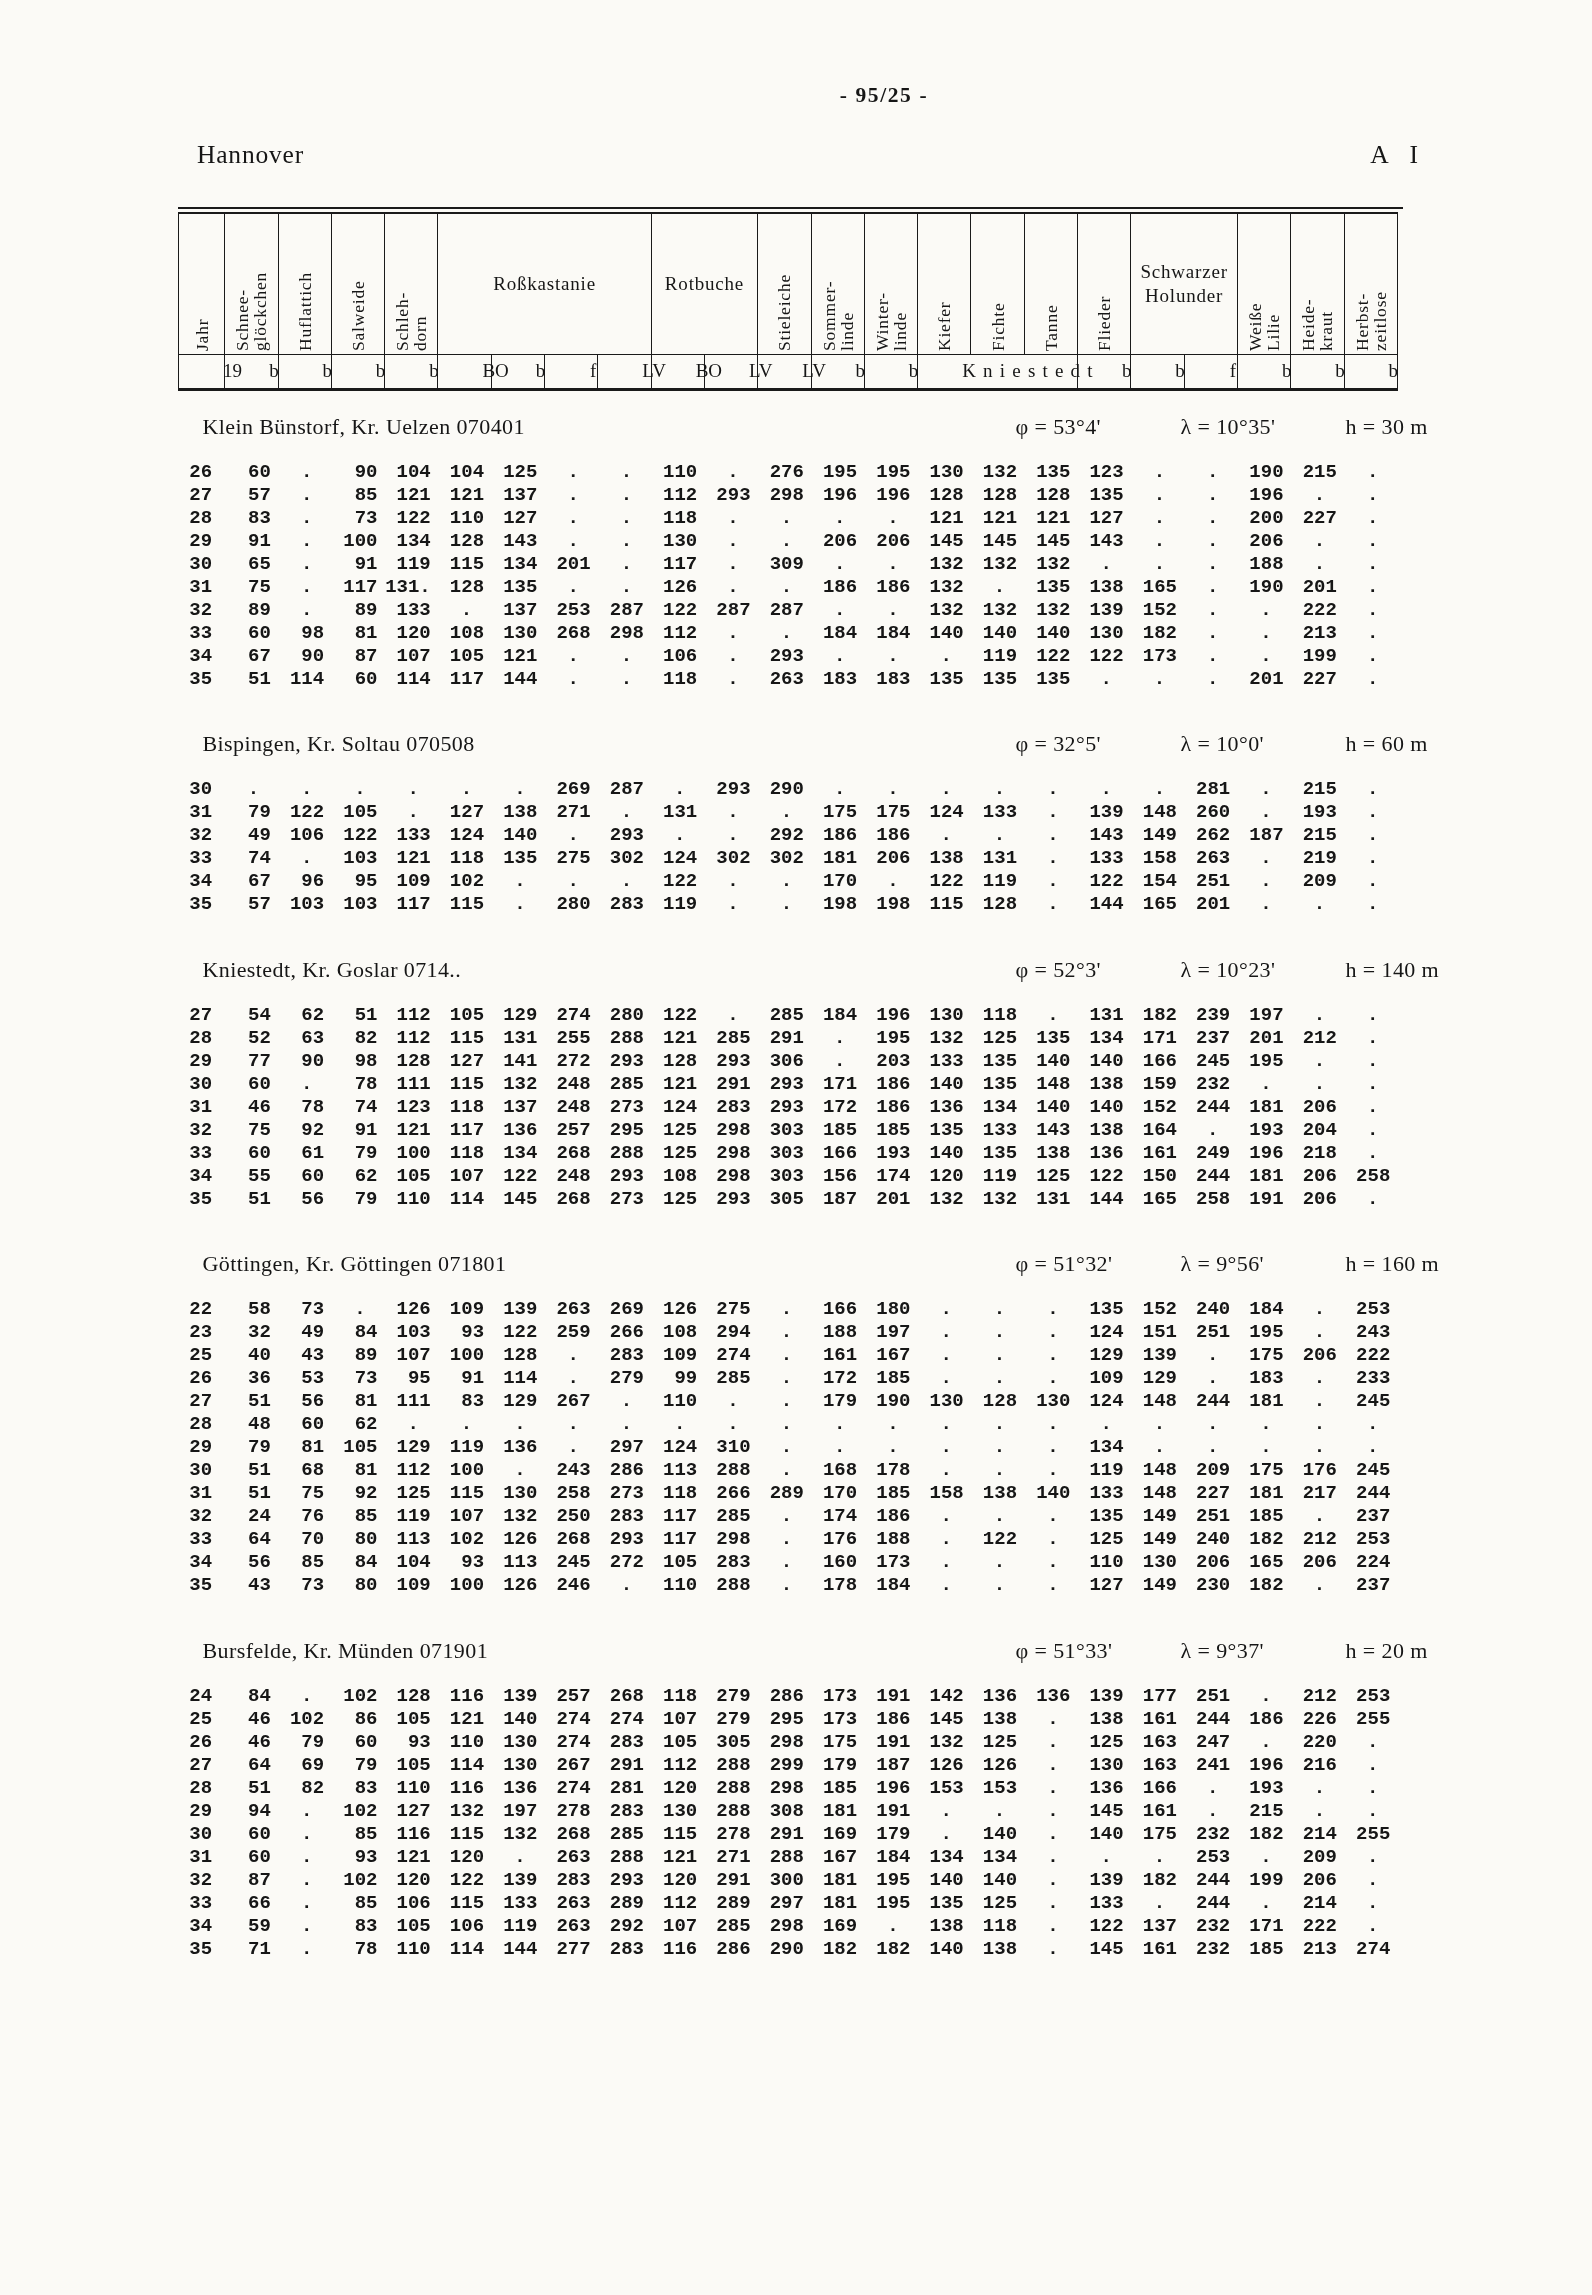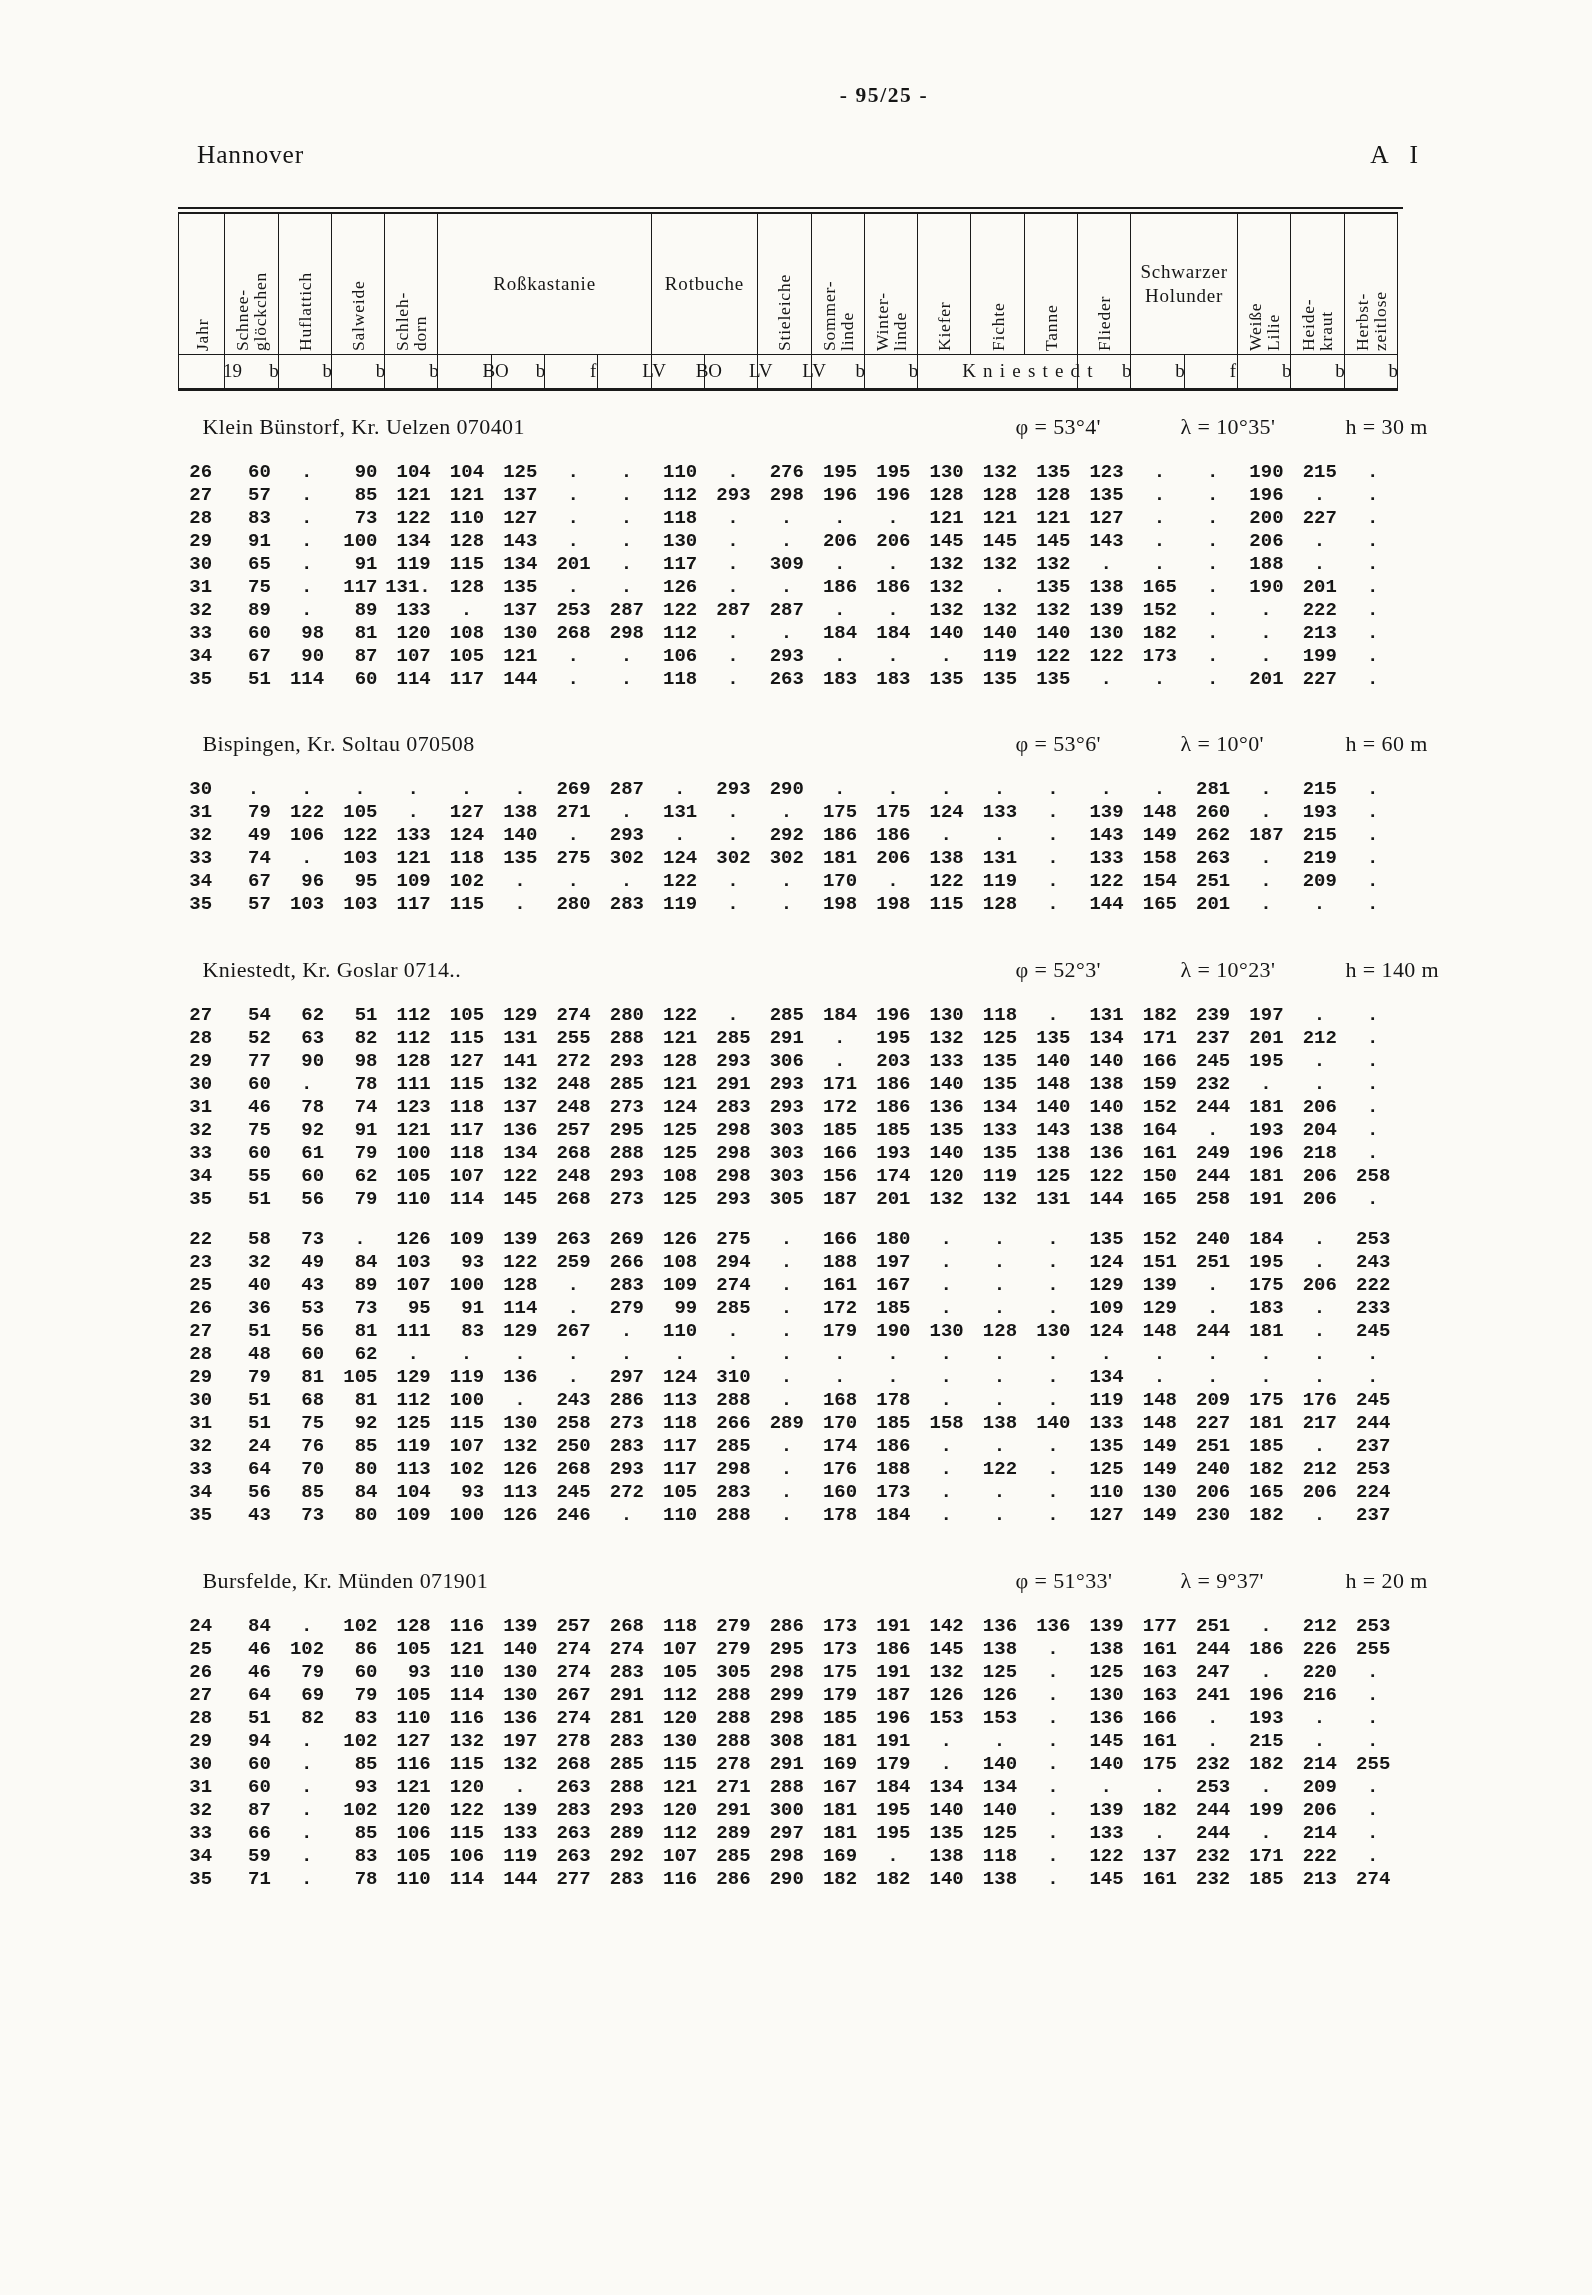--- a/index.html
+++ b/index.html
@@ -465,21 +465,21 @@
         </tr>
         <tr class="spacer">
           <td colspan="23"></td>
         </tr>
       </tbody>
       <tbody>
         <tr class="station-title">
           <td colspan="23">
             <div class="station-line">
               <span class="st-name">Bispingen, Kr. Soltau 070508</span>
-              <span class="st-phi">φ = 53°6'</span>
+              <span class="st-phi">φ = 32°5'</span>
               <span class="st-lambda">λ = 10°0'</span>
               <span class="st-h">h =  60 m</span>
             </div>
           </td>
         </tr>
         <tr>
           <td class="year">30</td>
           <td class="dot">.</td>
           <td class="dot">.</td>
           <td class="dot">.</td>
@@ -866,20 +866,30 @@
           <td class="num">258</td>
           <td class="num">191</td>
           <td class="num">206</td>
           <td class="dot">.</td>
         </tr>
         <tr class="spacer">
           <td colspan="23"></td>
         </tr>
       </tbody>
       <tbody>
+        <tr class="station-title">
+          <td colspan="23">
+            <div class="station-line">
+              <span class="st-name">Göttingen, Kr. Göttingen 071801</span>
+              <span class="st-phi">φ = 51°32'</span>
+              <span class="st-lambda">λ = 9°56'</span>
+              <span class="st-h">h = 160 m</span>
+            </div>
+          </td>
+        </tr>
         <tr>
           <td class="year">22</td>
           <td class="num">58</td>
           <td class="num">73</td>
           <td class="dot">.</td>
           <td class="num">126</td>
           <td class="num">109</td>
           <td class="num">139</td>
           <td class="num">263</td>
           <td class="num">269</td>

